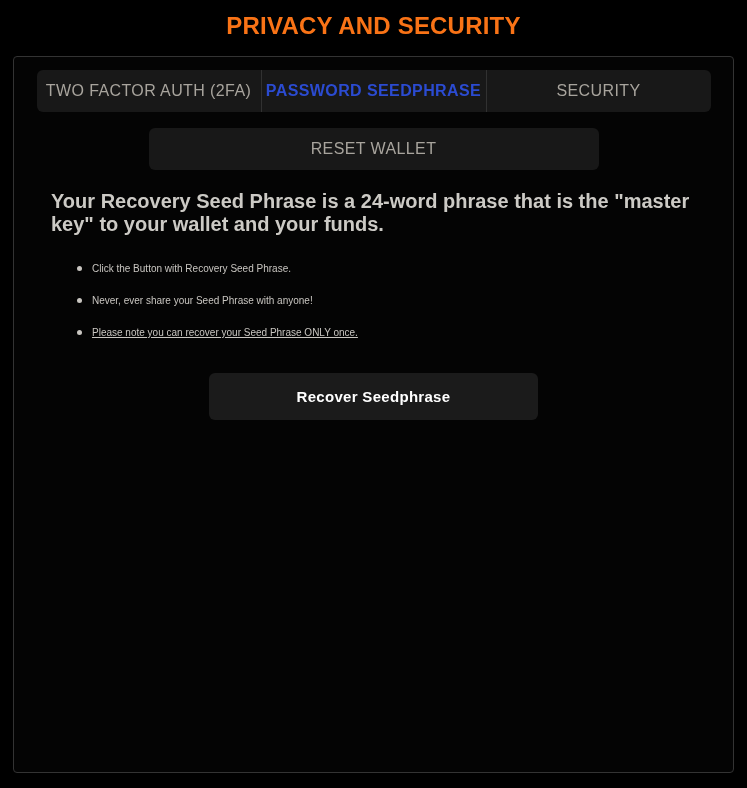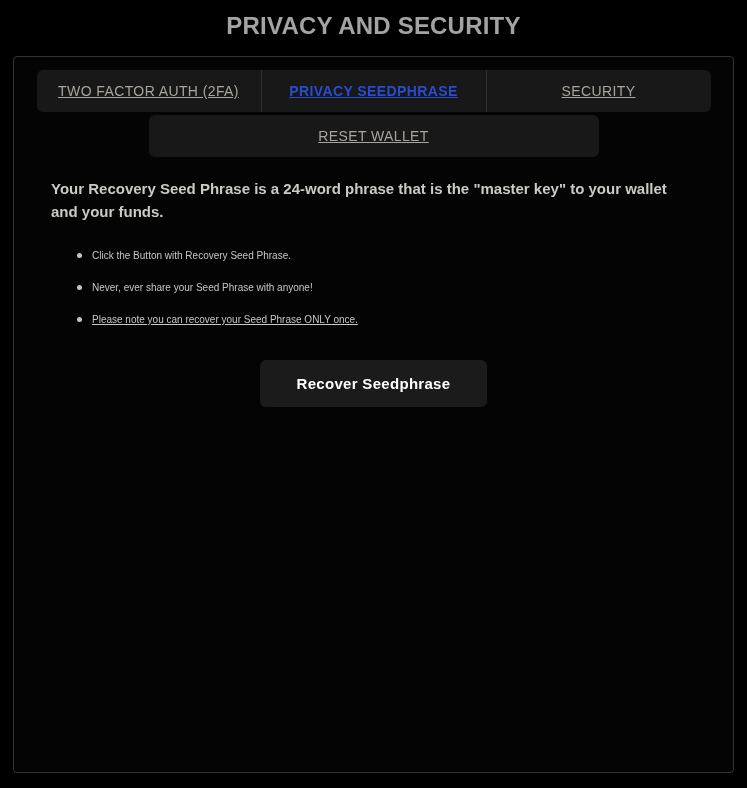--- a/index.html
+++ b/index.html
@@ -16,21 +16,21 @@
   html, body {
     width: 747px;
     height: 788px;
     background: var(--bg);
     font-family: "Liberation Sans", sans-serif;
     overflow: hidden;
   }
   .page-title {
     margin-top: 12px;
     text-align: center;
-    color: #a3a3a3;
+    color: #f97316;
     font-size: 24px;
     line-height: 28px;
     font-weight: bold;
     letter-spacing: 0.2px;
   }
   .panel {
     width: 721px;
     height: 717px;
     margin: 16px auto 0;
     background: #040404;
@@ -40,44 +40,43 @@
   }
   .tab-row {
     display: flex;
     height: 42px;
     margin: 0 auto;
     background: var(--tab-bg);
     border-radius: 6px;
     overflow: hidden;
   }
   .tab-row.primary { width: 674px; }
-  .tab-row.secondary { width: 450px; margin-top: 3px; }
+  .tab-row.secondary { width: 450px; margin-top: 16px; }
   .tab {
     flex: 1;
     display: flex;
     align-items: center;
     justify-content: center;
     color: var(--tab-text);
-    font-size: 14px;
+    font-size: 16px;
     letter-spacing: 0.4px;
     cursor: pointer;
     background: transparent;
     border: none;
     font-family: "Liberation Sans", sans-serif;
-    text-decoration: underline;
   }
   .tab + .tab { border-left: 1px solid var(--tab-divider); }
   .tab.active {
     color: var(--accent);
     font-weight: bold;
   }
   .intro {
     margin: 20px 38px 0 37px;
     color: #cccac5;
-    font-size: 15px;
+    font-size: 20px;
     line-height: 23px;
     font-weight: bold;
   }
   .bullets {
     list-style: none;
     margin: 21px 40px 0 63px;
   }
   .bullets li {
     position: relative;
     padding-left: 15px;
@@ -96,42 +95,42 @@
     border-radius: 50%;
     background: var(--body-text);
   }
   .bullets li.emphasis {
     font-weight: normal;
     text-decoration: underline;
   }
   .recover-btn {
     display: block;
     margin: 29px auto 0;
-    width: 227px;
+    width: 329px;
     height: 47px;
     background: var(--button-bg);
     border: none;
     border-radius: 6px;
     color: #ffffff;
     font-size: 15px;
     font-weight: bold;
     font-family: "Liberation Sans", sans-serif;
     cursor: pointer;
     letter-spacing: 0.3px;
   }
 </style>
 </head>
 <body>
 
 <h1 class="page-title">PRIVACY AND SECURITY</h1>
 
 <div class="panel">
   <div class="tab-row primary" id="tab-row-1">
       <button class="tab">TWO FACTOR AUTH (2FA)</button>
-      <button class="tab active">PRIVACY SEEDPHRASE</button>
+      <button class="tab active">PASSWORD SEEDPHRASE</button>
       <button class="tab">SECURITY</button>
     </div>
   <div class="tab-row secondary" id="tab-row-2">
       <button class="tab">RESET WALLET</button>
     </div>
 
   <p class="intro">Your Recovery Seed Phrase is a 24-word phrase that is the "master key" to your wallet and your funds.</p>
 
   <ul class="bullets" id="bullet-list">
       <li class="">Click the Button with Recovery Seed Phrase.</li>

